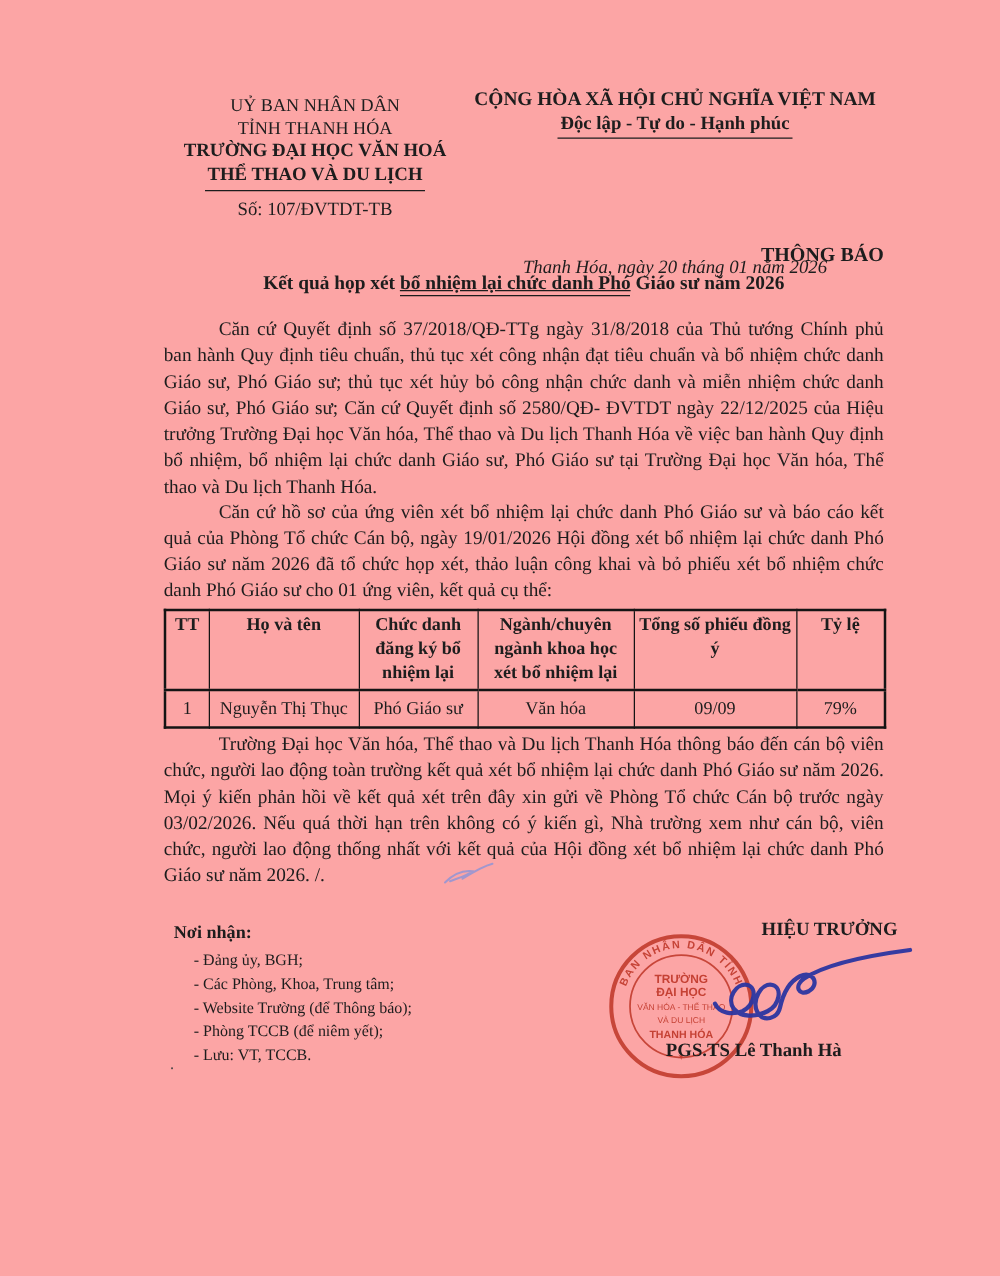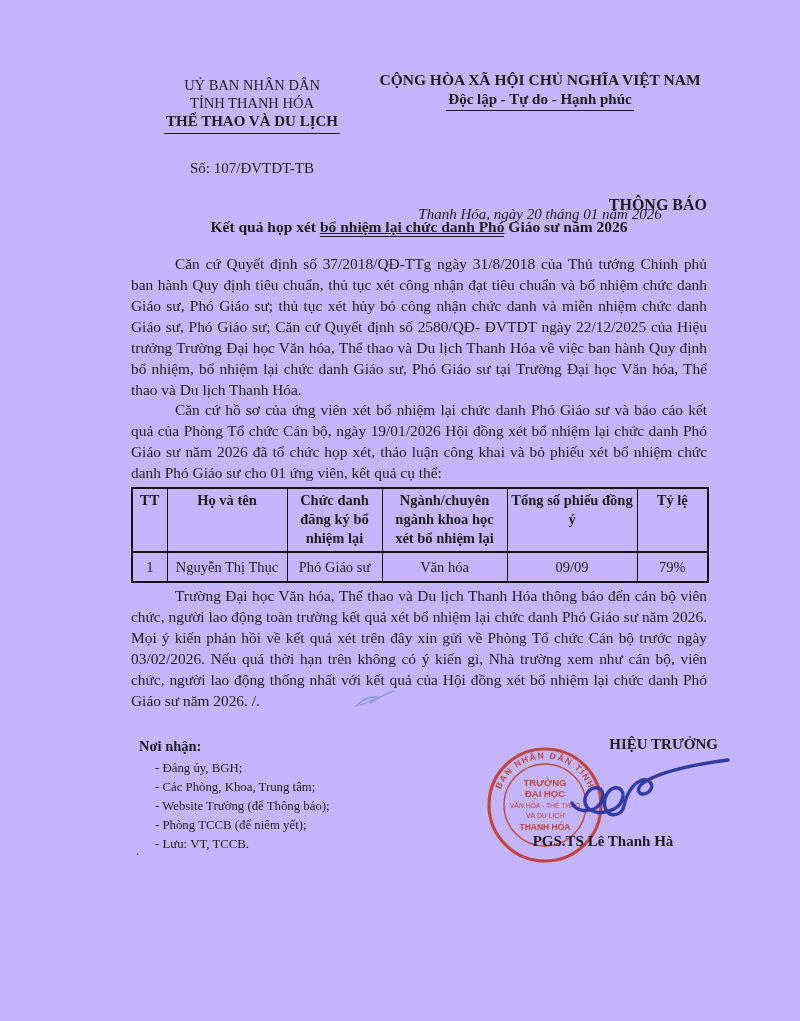--- a/index.html
+++ b/index.html
@@ -1,20 +1,20 @@
 <!DOCTYPE html>
 <html><head>
 <meta charset="utf-8">
 <style>
   html,body{margin:0;padding:0;background:#e8e8e8;}
   .page{
     position:relative;
     width:800px;height:1021px;
     margin:0 auto;
-    background:#c4b5fd;
+    background:#fca5a5;
     font-family:"Liberation Serif", serif;
     color:#1d1d1d;
     overflow:hidden;
   }
   
   .hdr-left{position:absolute;left:136px;top:76px;width:232px;text-align:center;line-height:18px;font-size:14.5px;}
   .hdr-left .org-bold{font-weight:bold;font-size:15px;line-height:19px;}
   .hdr-left .u-wrap{display:inline-block;border-bottom:1.5px solid #1d1d1d;padding:0 2px 2px 2px;}
   .doc-number{position:absolute;left:136px;top:160px;width:232px;text-align:center;font-size:15px;}
   .hdr-right{position:absolute;left:372px;top:70px;width:336px;text-align:center;}
@@ -48,20 +48,21 @@
   .stray-dot{position:absolute;left:136px;top:843px;font-size:13px;color:#444;}
 </style>
 </head>
 <body>
 
 <div class="page">
 
   <div class="hdr-left">
     <div>UỶ BAN NHÂN DÂN</div>
     <div>TỈNH THANH HÓA</div>
+    <div class="org-bold">TRƯỜNG ĐẠI HỌC VĂN HOÁ</div>
     <div class="org-bold"><span class="u-wrap">THỂ THAO VÀ DU LỊCH</span></div>
   </div>
   <div class="doc-number">Số: 107/ĐVTDT-TB</div>
 
   <div class="hdr-right">
     <div class="nation">CỘNG HÒA XÃ HỘI CHỦ NGHĨA VIỆT NAM</div>
     <div><span class="motto">Độc lập - Tự do - Hạnh phúc</span></div>
   </div>
   <div class="date-line">Thanh Hóa, ngày 20 tháng 01 năm 2026</div>
 

